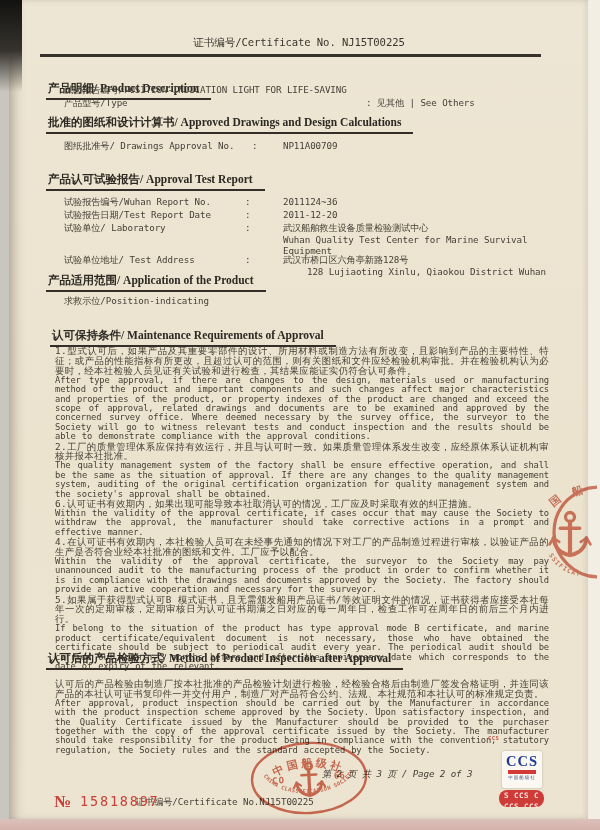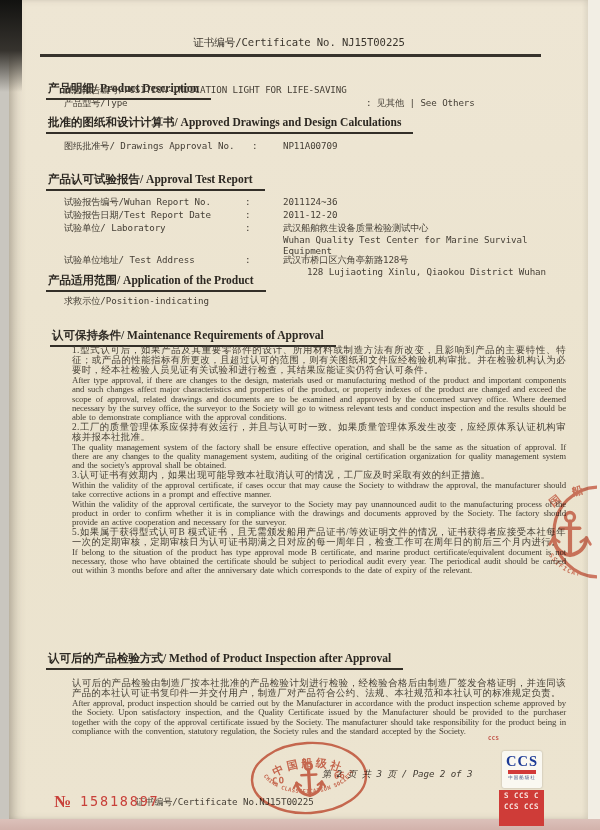--- a/index.html
+++ b/index.html
@@ -18,37 +18,37 @@
   }
   .corner-black{position:absolute;left:0;top:0;width:22px;height:92px;z-index:6;
     background:linear-gradient(180deg,#121210 0%,#36332e 55%,rgba(70,65,58,0) 100%);}
   .t{position:absolute;z-index:10;color:#443e35;font-size:9.2px;line-height:1.25;
      letter-spacing:-0.1px;white-space:nowrap;}
   .heading{position:absolute;z-index:10;color:#2c2822;
      font-family:"Liberation Serif","DejaVu Serif",serif;font-weight:bold;font-size:11.5px;
      border-bottom:2px solid #332f28;padding:0 12px 2px 2px;white-space:nowrap;}
   .rule{position:absolute;z-index:10;background:#37332c;}
   .hdr{font-size:10.6px;color:#3a352d;text-align:center;}
-  .paras{position:absolute;z-index:10;left:72px;width:494px;color:#464036;font-family:Liberation Serif, serif;}
+  .paras{position:absolute;z-index:10;left:55px;width:494px;color:#464036;}
   .para-zh{font-size:9.4px;line-height:9.9px;letter-spacing:0.4px;margin:0;text-align:justify;}
   .para-en{font-size:8.8px;line-height:9.4px;letter-spacing:-0.15px;word-spacing:1px;margin:0;text-align:justify;}
   .stamp{position:absolute;z-index:30;mix-blend-mode:multiply;}
   .serial{position:absolute;z-index:12;left:54px;top:792px;color:#c8413a;white-space:nowrap;}
   .serial .no-sym{font-family:"Liberation Serif",serif;font-size:17px;font-weight:bold;letter-spacing:1px;}
   .serial .no-digits{font-size:13.5px;letter-spacing:1.8px;position:relative;top:-1px;margin-left:8px;}
   .ccs-sticker{position:absolute;z-index:25;left:502px;top:751px;width:40px;height:37px;
      background:#faf8f1;border-radius:2px;box-shadow:0 0 2px rgba(0,0,0,.28);
      text-align:center;overflow:hidden;}
   .ccs-logo{font-family:"Liberation Serif",serif;font-weight:bold;font-size:14.5px;
      color:#1c3a96;letter-spacing:1px;line-height:17px;margin-top:2px;}
   .ccs-bar{width:28px;height:3.5px;background:#d23a38;margin:0 auto 1px auto;}
   .ccs-sub{font-size:4.5px;color:#39497f;letter-spacing:1px;line-height:6px;}
-  .ccs-pattern{position:absolute;z-index:25;left:499px;top:790px;width:45px;height:36px;
+  .ccs-pattern{position:absolute;z-index:25;left:499px;top:790px;width:45px;height:17px;
      background:#cf3c38;color:#f6e3de;font-size:7.5px;font-weight:bold;line-height:10.5px;
-     text-align:center;letter-spacing:0.5px;border-radius:0;padding-top:1px;box-sizing:border-box;
+     text-align:center;letter-spacing:0.5px;border-radius:8px;padding-top:1px;box-sizing:border-box;
      white-space:nowrap;overflow:hidden;}
   .ccs-micro{position:absolute;z-index:24;left:488px;top:735px;font-size:5.5px;color:#c05248;
      font-weight:bold;letter-spacing:0.5px;}
   svg text{font-family:"DejaVu Sans Mono","DejaVu Sans",monospace;}
 </style>
 </head>
 <body>
 
 <svg width="0" height="0" style="position:absolute">
   <defs>
@@ -100,22 +100,23 @@
 
 <div class="heading" style="left:46px;top:273px;">产品适用范围/ Application of the Product</div>
 <div class="t" style="left:64px;top:295px;">求救示位/Position-indicating</div>
 
 <div class="heading" style="left:50px;top:328px;text-align:right;">认可保持条件/ Maintenance Requirements of Approval</div>
 <div class="paras" style="top:346px;">
   <p class="para-zh">1.型式认可后，如果产品及其重要零部件的设计、所用材料或制造方法有所改变，且影响到产品的主要特性、特征；或产品的性能指标有所更改，且超过认可的范围，则有关图纸和文件应经检验机构审批。并在检验机构认为必要时，经本社检验人员见证有关试验和进行检查，其结果应能证实仍符合认可条件。</p>
   <p class="para-en">After type approval, if there are changes to the design, materials used or manufacturing method of the product and important components and such changes affect major characteristics and properties of the product, or property indexes of the product are changed and exceed the scope of approval, related drawings and documents are to be examined and approved by the concerned survey office. Where deemed necessary by the survey office, the surveyor to the Society will go to witness relevant tests and conduct inspection and the results should be able to demonstrate compliance with the approval conditions.</p>
   <p class="para-zh">2.工厂的质量管理体系应保持有效运行，并且与认可时一致。如果质量管理体系发生改变，应经原体系认证机构审核并报本社批准。</p>
   <p class="para-en">The quality management system of the factory shall be ensure effective operation, and shall be the same as the situation of approval. If there are any changes to the quality management system, auditing of the original certification organization for quality management system and the society's approval shall be obtained.</p>
-  <p class="para-zh">3.认可证书有效期内，如果出现可能导致本社取消认可的情况，工厂应及时采取有效的纠正措施。</p>
+  <p class="para-zh">6.认可证书有效期内，如果出现可能导致本社取消认可的情况，工厂应及时采取有效的纠正措施。</p>
   <p class="para-en">Within the validity of the approval certificate, if cases occur that may cause the Society to withdraw the approval, the manufacturer should take corrective actions in a prompt and effective manner.</p>
+  <p class="para-zh">4.在认可证书有效期内，本社检验人员可在未经事先通知的情况下对工厂的产品制造过程进行审核，以验证产品的生产是否符合业经本社批准的图纸和文件。工厂应予以配合。</p>
   <p class="para-en">Within the validity of the approval certificate, the surveyor to the Society may pay unannounced audit to the manufacturing process of the product in order to confirm whether it is in compliance with the drawings and documents approved by the Society. The factory should provide an active cooperation and necessary for the surveyor.</p>
   <p class="para-zh">5.如果属于获得型式认可B 模式证书，且无需颁发船用产品证书/等效证明文件的情况，证书获得者应接受本社每年一次的定期审核，定期审核日为认可证书期满之日对应的每一周年日，检查工作可在周年日的前后三个月内进行。</p>
   <p class="para-en">If belong to the situation of the product has type approval mode B certificate, and marine product certificate/equivalent document is not necessary, those who have obtained the certificate should be subject to periodical audit every year. The periodical audit should be carried out within 3 months before and after the anniversary date which corresponds to the date of expiry of the relevant.</p>
 </div>
 
 <div class="heading" style="left:46px;top:651px;">认可后的产品检验方式/ Method of Product Inspection after Approval</div>
 <div class="paras" style="top:679px;">
   <p class="para-zh">认可后的产品检验由制造厂按本社批准的产品检验计划进行检验，经检验合格后由制造厂签发合格证明，并连同该产品的本社认可证书复印件一并交付用户，制造厂对产品符合公约、法规、本社规范和本社认可的标准规定负责。</p>
   <p class="para-en">After approval, product inspection should be carried out by the Manufacturer in accordance with the product inspection scheme approved by the Society. Upon satisfactory inspection, and the Quality Certificate issued by the Manufacturer should be provided to the purchaser together with the copy of the approval certificate issued by the Society. The manufacturer should take responsibility for the product being in compliance with the convention, statutory regulation, the Society rules and the standard accepted by the Society.</p>
 </div>

